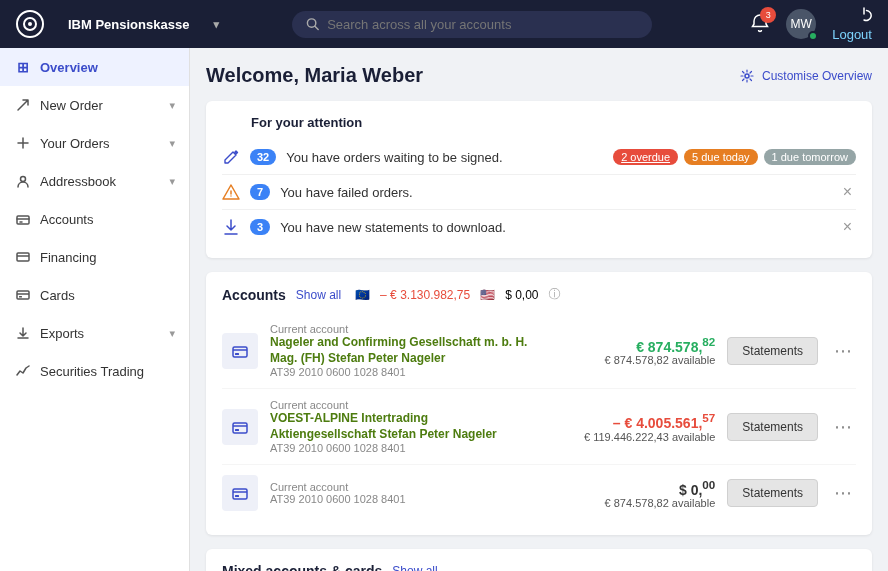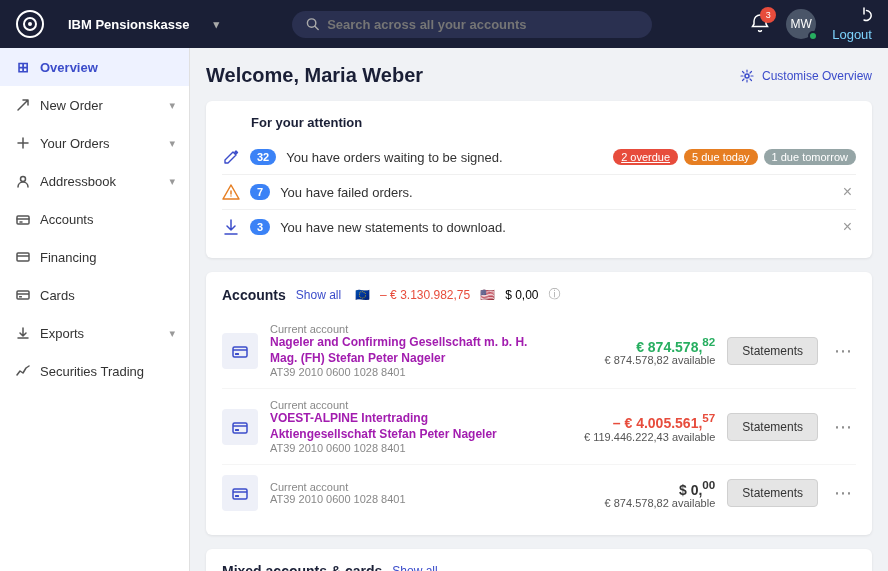--- a/index.html
+++ b/index.html
@@ -41,21 +41,20 @@
       max-width: 360px;
       margin: 0 auto;
     }
     .topnav-search input {
       background: transparent;
       border: none;
       outline: none;
       color: #aaa;
       font-size: 13px;
       width: 100%;
-      font-weight: bold;
     }
     .topnav-right {
       display: flex;
       align-items: center;
       gap: 16px;
       margin-left: auto;
     }
     .topnav-icon-wrap {
       position: relative;
       color: #fff;
@@ -261,21 +260,21 @@
     .account-icon {
       width: 36px; height: 36px;
       background: #eef0f8;
       border-radius: 4px;
       display: flex; align-items: center; justify-content: center;
       flex-shrink: 0;
       color: #3b4cca; font-size: 16px;
     }
     .account-info { flex: 1; }
     .account-type { font-size: 11px; color: #888; }
-    .account-name { font-size: 12px; font-weight: bold; color: #a21caf; line-height: 1.3; }
+    .account-name { font-size: 12px; font-weight: bold; color: #4d7c0f; line-height: 1.3; }
     .account-iban { font-size: 11px; color: #888; }
     .account-amounts { text-align: right; min-width: 170px; }
     .account-main-amount { font-size: 14px; font-weight: bold; }
     .account-available { font-size: 11px; color: #555; }
     .statements-btn {
       background: #e5e5e5;
       border: 1px solid #d0d0d0;
       border-radius: 4px;
       padding: 6px 14px;
       font-size: 12px;

